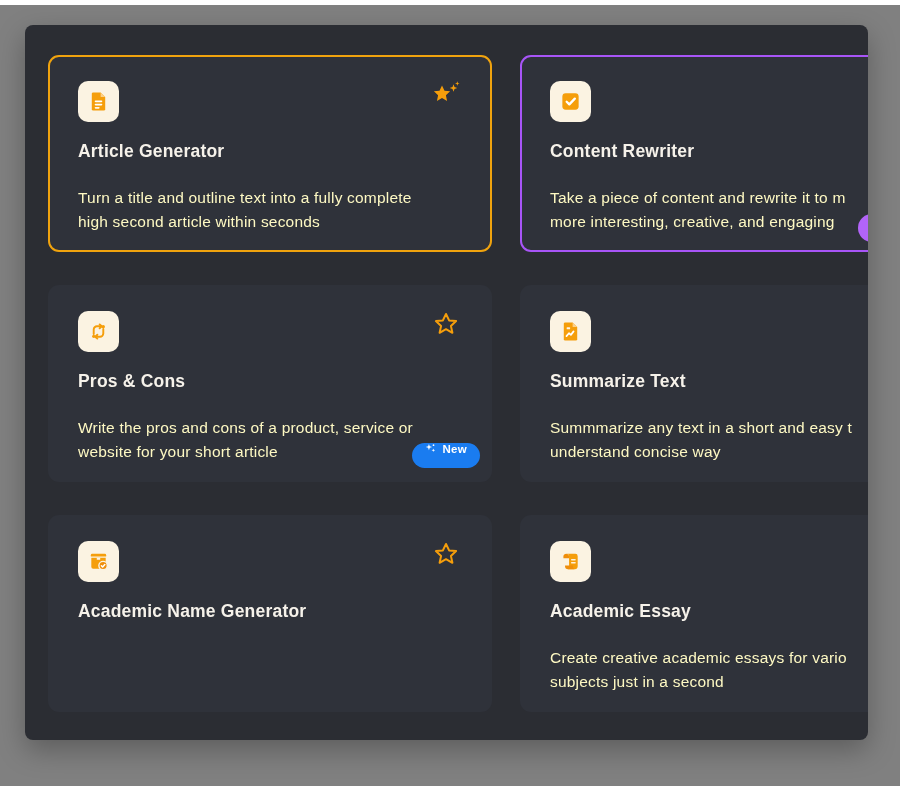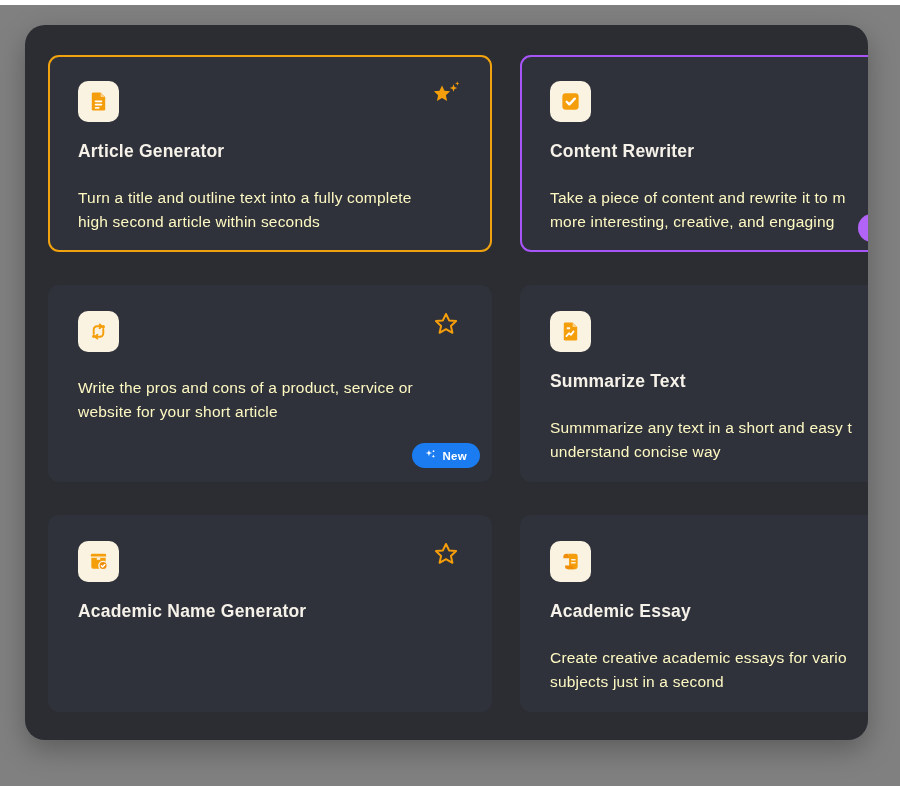--- a/index.html
+++ b/index.html
@@ -2,21 +2,21 @@
 <html><head>
 <meta charset="utf-8">
 <style>
   * { margin:0; padding:0; box-sizing:border-box; }
   html,body { width:900px; height:786px; overflow:hidden;
     font-family:"Liberation Sans", sans-serif; background:#808080; }
 
   .top-strip { position:absolute; left:0; top:0; width:900px; height:5px; background:#ffffff; }
 
   .panel { position:absolute; left:25px; top:25px; width:843px; height:715px;
-    background:#2b2d33; border-radius:20px; overflow:hidden;
+    background:#2b2d33; border-radius:8px; overflow:hidden;
     box-shadow:0 10px 28px rgba(0,0,0,.28); }
 
   .grid { position:absolute; left:23px; top:30px;
     display:grid; grid-template-columns:444px 444px; column-gap:28px; row-gap:33px; }
 
   .card { position:relative; width:444px; height:197px; background:#2f323a;
     border-radius:11px; border:2px solid transparent; padding:24px 28px; cursor:pointer; }
   .card.accent-orange { border-color:#f0a30e; }
   .card.accent-purple { border-color:#a855f7; }
 
@@ -28,21 +28,21 @@
     color:#f6f2ea; letter-spacing:.2px; }
 
   .card-desc { margin-top:24px; font-size:15.5px; color:#fef9c3;
     letter-spacing:.2px; line-height:24px; }
   .card-desc span { display:block; white-space:nowrap; }
 
   .fav { position:absolute; top:24px; right:30px; width:28px; height:26px; cursor:pointer; }
   .fav svg { width:100%; height:100%; }
 
   .badge-new { position:absolute; right:10px; bottom:12px; height:25px;
-    display:flex; align-items:center; gap:6px; padding:0 13px;
+    display:flex; align-items:flex-start; gap:6px; padding:0 13px;
     background:#1a7cf0; border-radius:13px; color:#ffffff;
     font-size:11.5px; font-weight:700; letter-spacing:.3px; }
   .badge-new svg { width:11px; height:11px; }
 
   .badge-purple-clipped { position:absolute; left:336px; top:157px;
     width:90px; height:28px; border-radius:14px; background:#b264f8; }
 </style>
 </head>
 <body>
 
@@ -100,20 +100,21 @@
           <circle cx="17" cy="7" r="1.7" fill="#f59e0b" stroke="none"></circle>
           <path d="M17 9.4V14a3.4 3.4 0 0 1-3.4 3.4H9"></path>
           <path d="M10.8 15.4 8.6 17.4 10.8 19.4"></path>
         </svg>
       </div>
       <div class="fav">
         <svg viewBox="0 0 28 26">
           <path d="M14 3l3.1 6.4 7 .7-5.2 4.8 1.5 6.9-6.4-3.6-6.4 3.6 1.5-6.9-5.2-4.8 7-.7z" fill="none" stroke="#f59e0b" stroke-width="2" stroke-linejoin="round"></path>
         </svg>
       </div>
+      <div class="card-title">Pros &amp; Cons</div>
       <div class="card-desc">
         <span>Write the pros and cons of a product, service or</span>
         <span>website for your short article</span>
       </div>
       <div class="badge-new">
         <span>
           <svg viewBox="0 0 12 12" fill="#ffffff">
             <path d="M4.3 1l.9 2.5L7.8 4.4 5.2 5.3 4.3 7.8 3.4 5.3.8 4.4 3.4 3.5z"></path>
             <path d="M9.1 5.9l.5 1.5 1.5.5-1.5.5-.5 1.5-.5-1.5-1.5-.5 1.5-.5z"></path>
             <circle cx="9.3" cy="2.4" r=".95"></circle>

